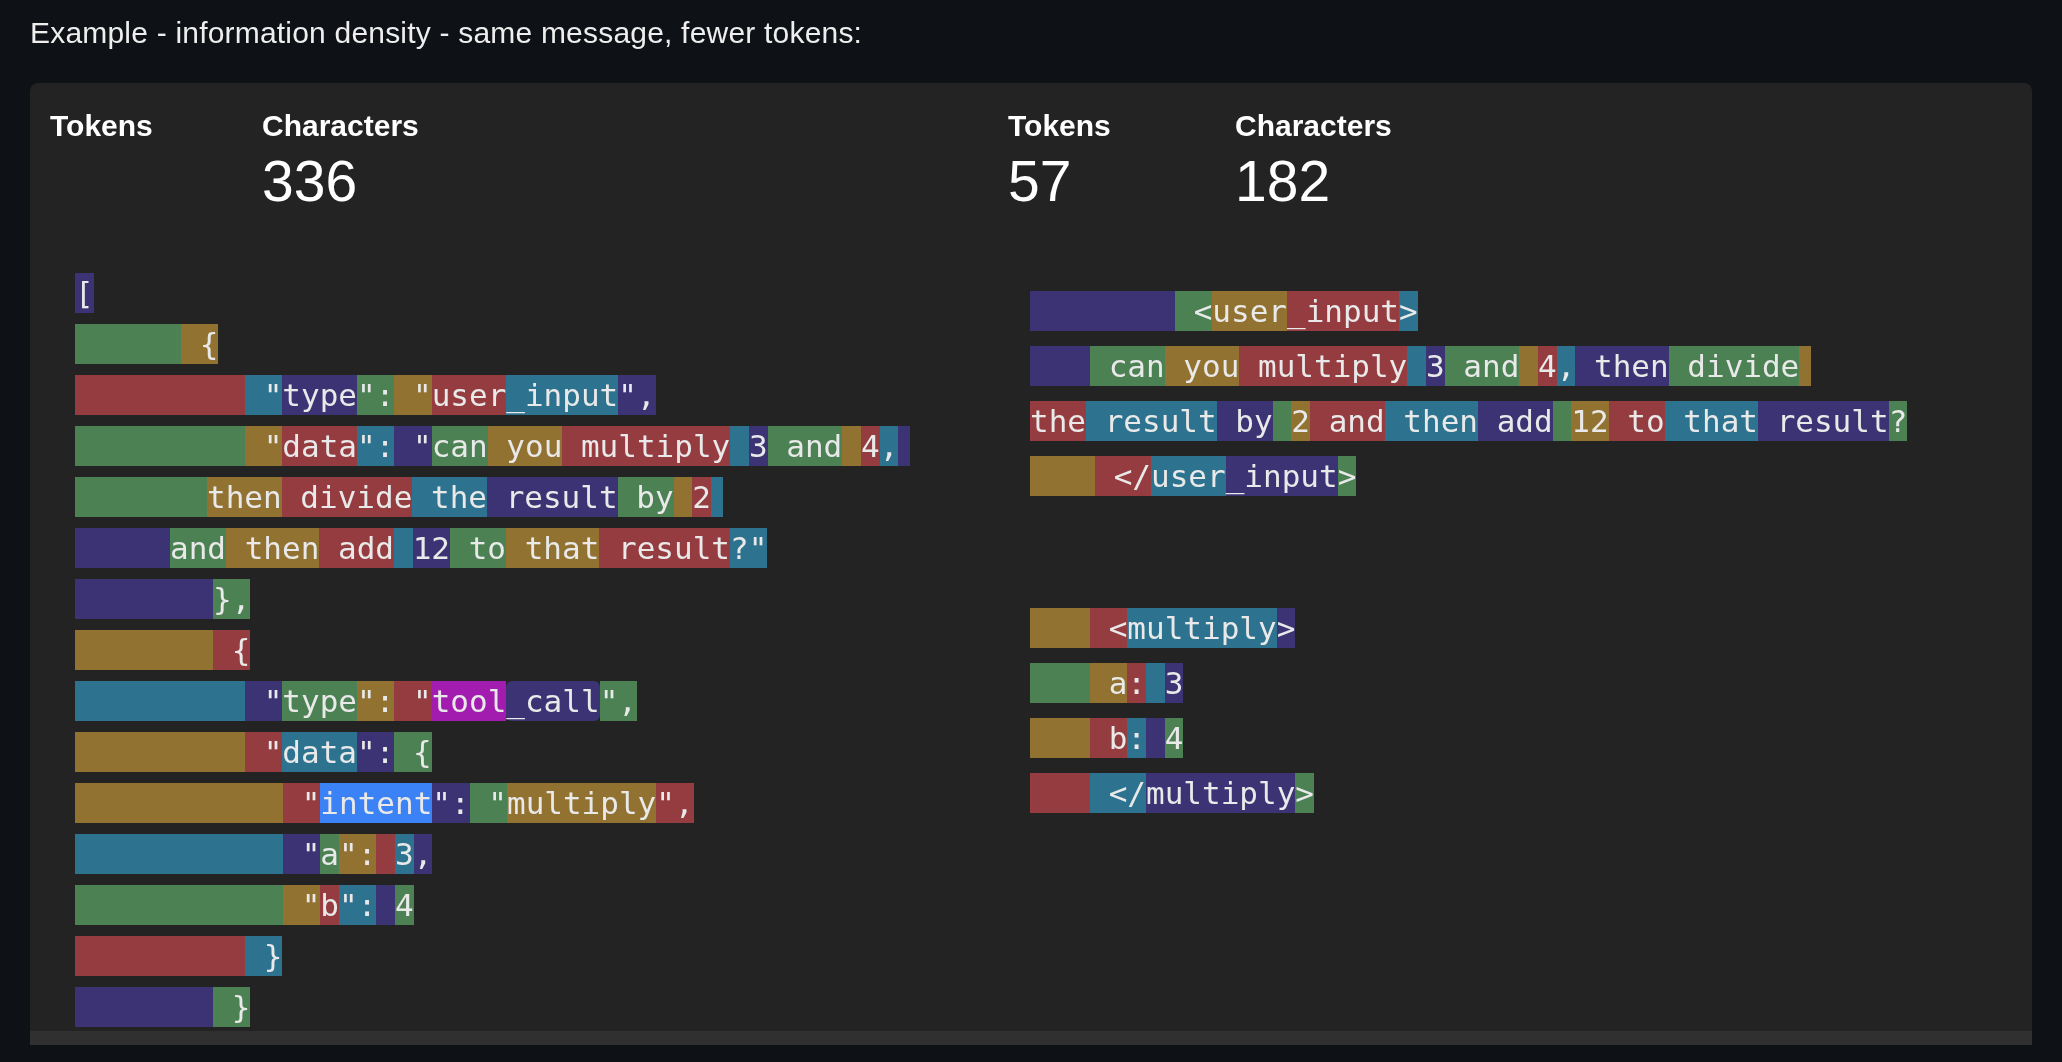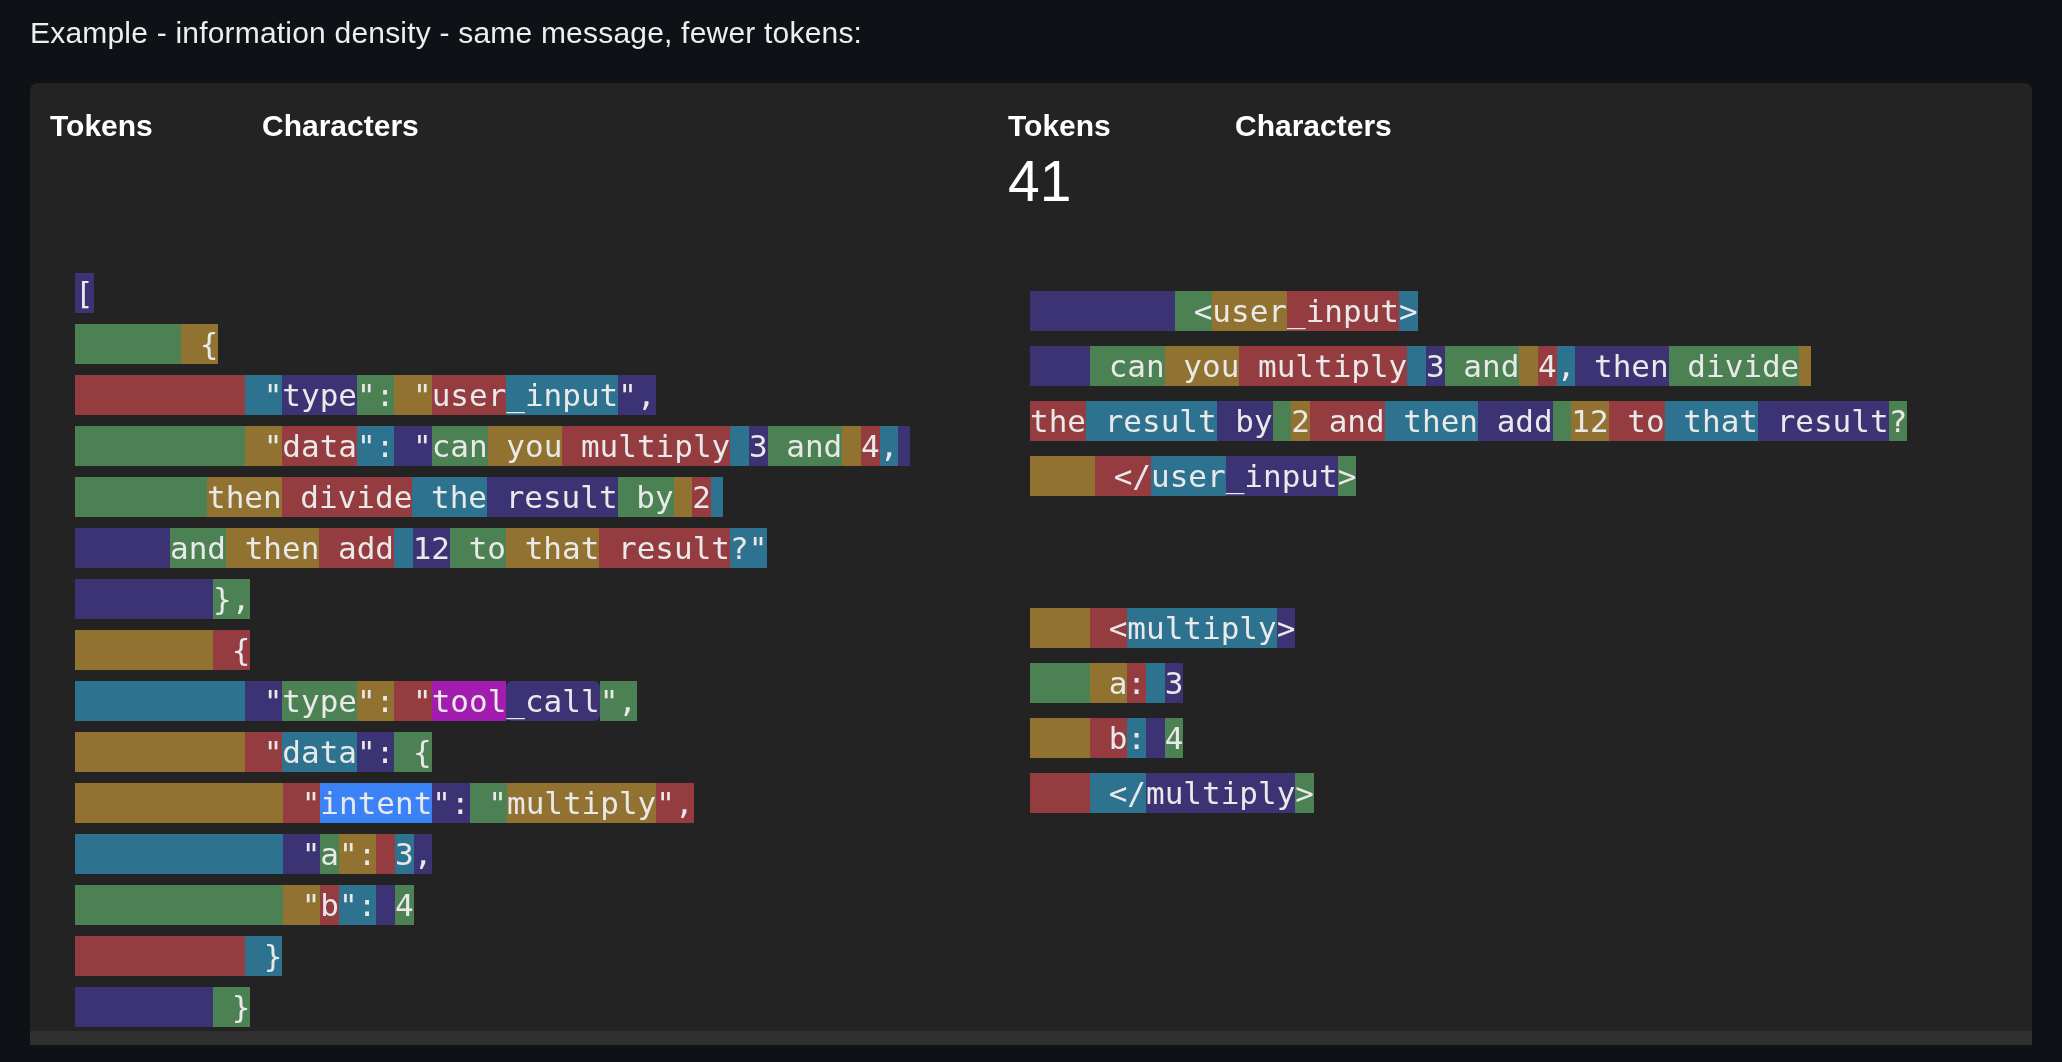--- a/index.html
+++ b/index.html
@@ -80,30 +80,32 @@
 <h1 class="page-title">Example - information density - same message, fewer tokens:</h1>
 
 <div class="panel">
 
   <div class="stats left-stats">
     <div class="stat-block-first">
       <div class="stat-label">Tokens</div>
     </div>
     <div>
       <div class="stat-label">Characters</div>
+      <div class="stat-value">336</div>
     </div>
   </div>
 
   <div class="stats right-stats">
     <div class="stat-block-first">
       <div class="stat-label">Tokens</div>
-      <div class="stat-value">41</div>
+      <div class="stat-value">57</div>
     </div>
     <div>
       <div class="stat-label">Characters</div>
+      <div class="stat-value">182</div>
     </div>
   </div>
 
   <div class="rows left-rows" id="left-rows">
       <div class="token-row">
         <span class="token" style="background: rgb(59, 51, 116);">[</span>
       </div>
       <div class="token-row">
         <span class="token" style="background: rgb(75, 129, 83); width: 106px;"></span>
         <span class="token" style="background: rgb(146, 114, 49);"> {</span>

